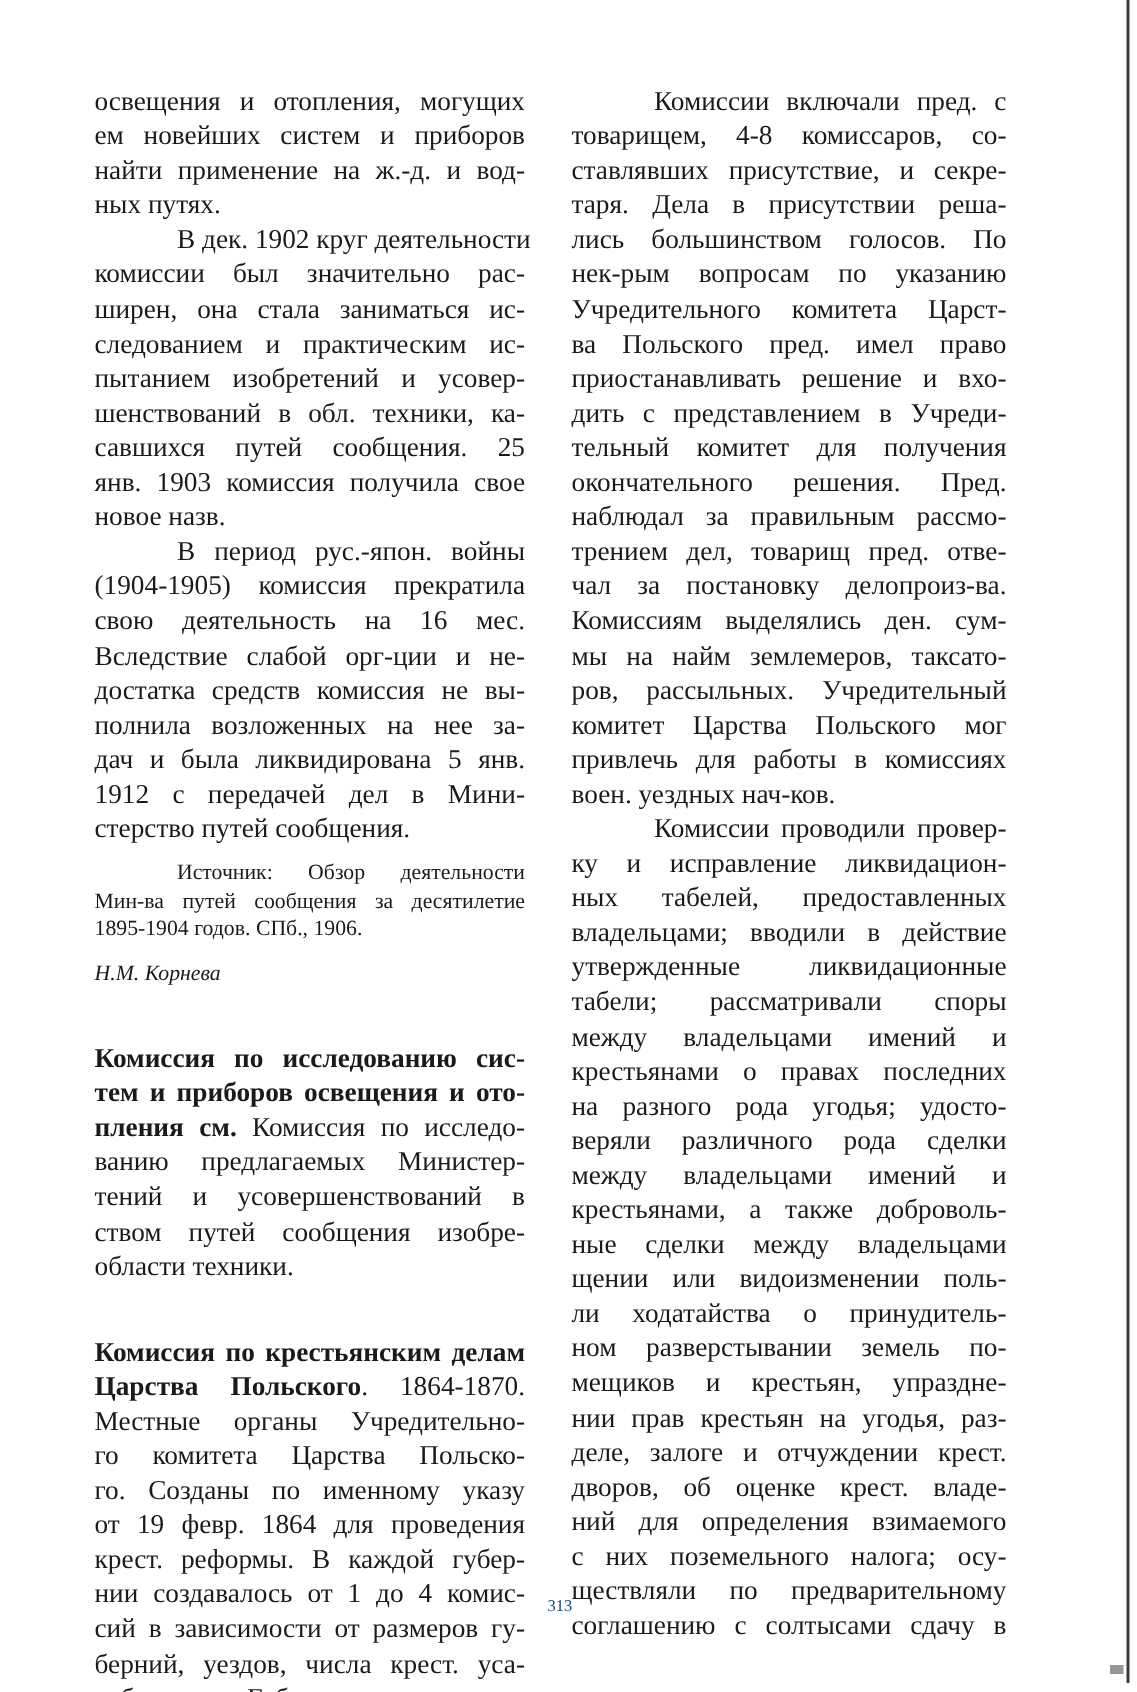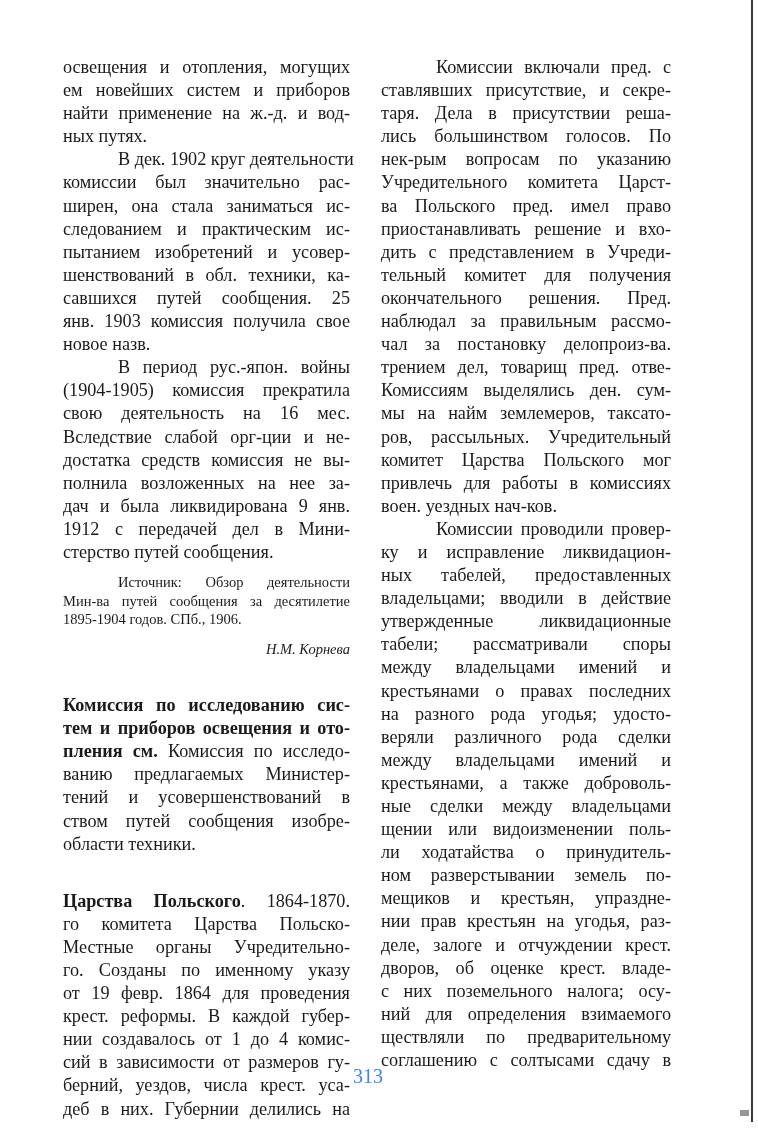--- a/index.html
+++ b/index.html
@@ -36,29 +36,29 @@
   }
   .line.last { text-align-last: left; }
   .indent { padding-left: 55px; }
   .it { }
   .bd { font-weight: bold; }
   .src {
     font-size: 14.5px; line-height: 18.5px;
   }
   .src .line { height: 18.5px; }
   .author {
-    display: block; text-align: right; font-style: italic;
+    display: block; font-style: italic;
     font-size: 14.5px; line-height: 18.5px; margin-top: 11px;
   }
   .gap-s { height: 9px; }
   .gap-m { height: 36px; }
   .gap-l { height: 34px; }
   .page-number {
-    position: absolute; left: 353px; top: 1065px;
-    font-size: 20px; color: #3b82f6;
+    position: absolute; left: 365px; top: 1065px;
+    font-size: 11px; color: #0c4a6e;
   }
 </style>
 </head>
 <body>
 
 <div class="page-edge"></div>
 <div class="corner-mark"></div>
 
 <div class="col col-left">
   <div>
@@ -78,21 +78,21 @@
     <span class="line">янв. 1903 комиссия получила свое</span>
     <span class="line last">новое назв.</span>
   </div>
   <div>
     <span class="line indent">В период рус.-япон. войны</span>
     <span class="line">(1904-1905) комиссия прекратила</span>
     <span class="line">свою деятельность на 16 мес.</span>
     <span class="line">Вследствие слабой орг-ции и не-</span>
     <span class="line">достатка средств комиссия не вы-</span>
     <span class="line">полнила возложенных на нее за-</span>
-    <span class="line">дач и была ликвидирована 9 янв.</span>
+    <span class="line">дач и была ликвидирована 5 янв.</span>
     <span class="line"><span>1912 с передачей дел в</span> <span class="it">Мини-</span></span>
     <span class="line last"><span class="it">стерство путей сообщения</span><span>.</span></span>
   </div>
 
   <div class="gap-s"></div>
   <div class="src">
     <span class="line indent"><span class="it">Источник</span><span>: Обзор деятельности</span></span>
     <span class="line">Мин-ва путей сообщения за десятилетие</span>
     <span class="line last">1895-1904 годов. СПб., 1906.</span>
   </div>
@@ -104,50 +104,52 @@
     <span class="line bd">тем и приборов освещения и ото-</span>
     <span class="line"><span class="bd">пления см.</span> <span class="it">Комиссия по исследо-</span></span>
     <span class="line it">ванию предлагаемых Министер-</span>
     <span class="line it">тений и усовершенствований в</span>
     <span class="line it">ством путей сообщения изобре-</span>
     <span class="line last"><span class="it">области техники</span><span>.</span></span>
   </div>
 
   <div class="gap-l"></div>
   <div>
+    <span class="line bd">Комиссия по крестьянским делам</span>
     <span class="line"><span class="bd">Царства Польского</span><span>. 1864-1870.</span></span>
+    <span class="line"><span>Местные органы </span><span class="it">Учредительно-</span></span>
     <span class="line it">го комитета Царства Польско-</span>
-    <span class="line"><span>Местные органы </span><span class="it">Учредительно-</span></span>
     <span class="line"><span class="it">го</span><span>. Созданы по именному указу</span></span>
     <span class="line">от 19 февр. 1864 для проведения</span>
     <span class="line"><span>крест. реформы. В каждой </span><span class="it">губер-</span></span>
     <span class="line"><span class="it">нии</span><span> создавалось от 1 до 4 комис-</span></span>
     <span class="line">сий в зависимости от размеров гу-</span>
     <span class="line"><span>берний, </span><span class="it">уездов</span><span>, числа крест. уса-</span></span>
     <span class="line">деб в них. Губернии делились на</span>
 
   </div>
 </div>
 
 <div class="col col-right">
   <div id="rp1">
       <span class="line indent">Комиссии включали пред. с</span>
+      <span class="line">товарищем, 4-8 комиссаров, со-</span>
       <span class="line">ставлявших присутствие, и секре-</span>
       <span class="line">таря. Дела в присутствии реша-</span>
       <span class="line">лись большинством голосов. По</span>
       <span class="line">нек-рым вопросам по указанию</span>
       <span class="line">Учредительного комитета Царст-</span>
       <span class="line">ва Польского пред. имел право</span>
       <span class="line">приостанавливать решение и вхо-</span>
       <span class="line">дить с представлением в Учреди-</span>
       <span class="line">тельный комитет для получения</span>
       <span class="line">окончательного решения. Пред.</span>
       <span class="line">наблюдал за правильным рассмо-</span>
+      <span class="line">трением дел, товарищ пред. отве-</span>
       <span class="line">чал за постановку делопроиз-ва.</span>
-      <span class="line">трением дел, товарищ пред. отве-</span>
       <span class="line">Комиссиям выделялись ден. сум-</span>
       <span class="line">мы на найм землемеров, таксато-</span>
       <span class="line">ров, рассыльных. Учредительный</span>
       <span class="line">комитет Царства Польского мог</span>
       <span class="line">привлечь для работы в комиссиях</span>
       <span class="line last">воен. уездных нач-ков.</span>
     </div>
   <div id="rp2">
       <span class="line indent">Комиссии проводили провер-</span>
       <span class="line">ку и исправление ликвидацион-</span>
@@ -162,20 +164,20 @@
       <span class="line">между владельцами имений и</span>
       <span class="line">крестьянами, а также доброволь-</span>
       <span class="line">ные сделки между владельцами</span>
       <span class="line">щении или видоизменении поль-</span>
       <span class="line">ли ходатайства о принудитель-</span>
       <span class="line">ном разверстывании земель по-</span>
       <span class="line">мещиков и крестьян, упраздне-</span>
       <span class="line">нии прав крестьян на угодья, раз-</span>
       <span class="line">деле, залоге и отчуждении крест.</span>
       <span class="line">дворов, об оценке крест. владе-</span>
+      <span class="line">ний для определения взимаемого</span>
       <span class="line">с них поземельного налога; осу-</span>
-      <span class="line">ний для определения взимаемого</span>
       <span class="line">ществляли по предварительному</span>
       <span class="line">соглашению с солтысами сдачу в</span>
     </div>
 </div>
 
 <div class="page-number">313</div>
 
 </body></html>

